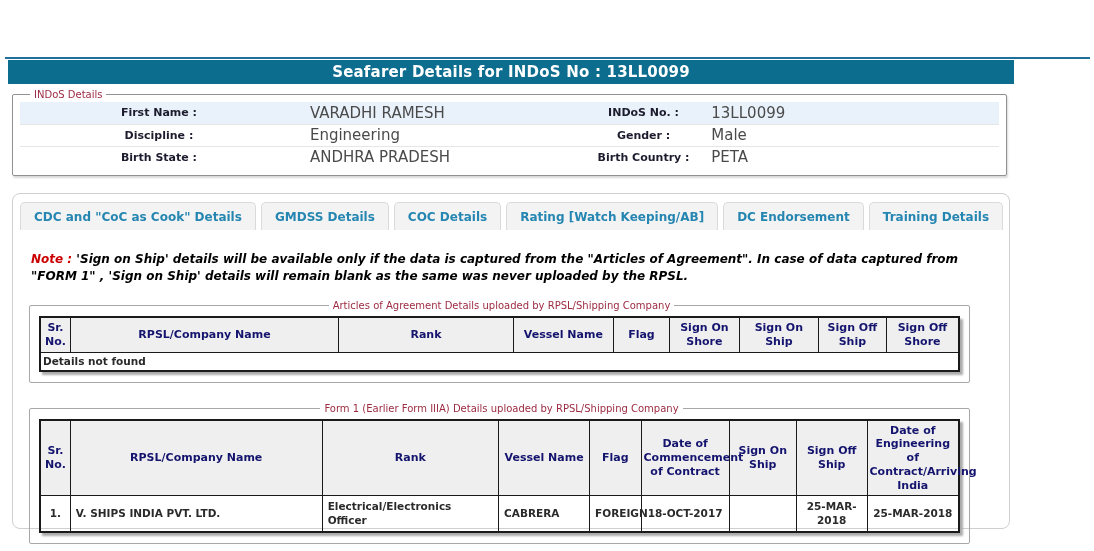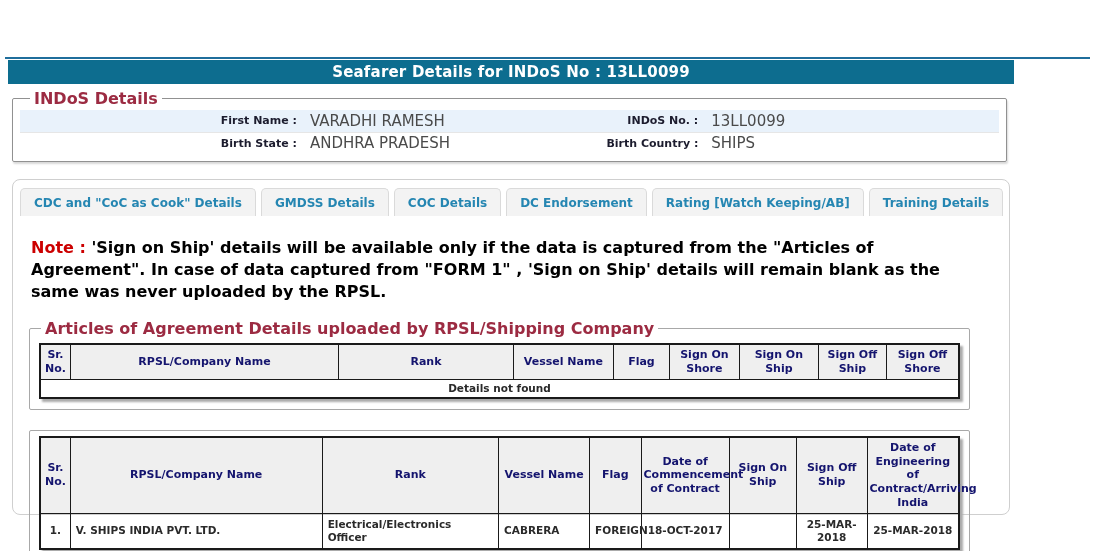--- a/index.html
+++ b/index.html
@@ -21,30 +21,30 @@
     text-align: center; line-height: 24px;
     letter-spacing: 0.2px;
   }
   fieldset.indos-fs {
     margin: 5px 0 0 12px; width: 995px;
     border: 1px solid #919191; border-radius: 2px;
     padding: 2px 7px 7px 7px;
     box-shadow: 1px 2px 2px #d9d9d9;
   }
   fieldset legend {
-    font-size: 16px; font-weight: bold; color: #9c2b42;
+    font-size: 10px; font-weight: normal; color: #9c2b42;
     padding: 0 4px; margin-left: 10px;
   }
   table.indos-table { width: 100%; border-collapse: collapse; }
   table.indos-table tr { height: 22px; }
   table.indos-table tr.alt { background: #e9f2fb; }
   table.indos-table tr { border-bottom: 1px solid #e6e6e6; }
   table.indos-table tr:last-child { border-bottom: none; }
   td.lbl {
-    text-align: right; font-weight: bold; color: #1c1c2e;
+    text-align: center; font-weight: bold; color: #1c1c2e;
     font-size: 11px; padding-right: 7px; white-space: nowrap;
   }
   td.val {
     text-align: left; color: #4a4a4a; font-size: 15px; padding-left: 6px;
   }
   .tab-panel {
     margin: 17px 0 0 12px; width: 998px; height: 336px;
     border: 1px solid #cfcfcf; border-radius: 8px;
     background: #ffffff;
   }
@@ -54,47 +54,47 @@
     background: #f3f3f3; border: 1px solid #dadada; border-bottom: none;
     border-radius: 5px 5px 0 0; padding: 7px 13px 6px 13px;
     cursor: pointer; white-space: nowrap;
   }
   .tab.active {
     color: #e8910b; background: #ffffff; border: 1px solid #f3b83e;
     border-bottom: 1px solid #ffffff;
   }
   .tab-content { padding: 0 16px; }
   .note {
-    margin: 21px 2px 16px 2px; font-size: 16px; font-weight: bold;
-    color: #000000; line-height: 1.38;
+    margin: 21px 2px 16px 2px; font-size: 12px; font-weight: bold;
+    color: #000000; line-height: 1.38; font-style: italic;
   }
   .note .note-label { color: #cc0000; }
   fieldset.grid-fs {
     margin: 14px 0 0 0; width: 940px;
     border: 1px solid #a8a8a8; border-radius: 2px;
     padding: 5px 9px 10px 9px;
   }
-  fieldset.grid-fs legend { margin-left: 2px; }
+  fieldset.grid-fs legend { margin-left: 2px; text-align: center; }
   table.grid {
     width: 921px; border-collapse: collapse; table-layout: fixed;
     border: 2px solid #1a1a1a;
     box-shadow: 3px 3px 2px #ababab;
   }
   table.grid th {
     border: 1px solid #1a1a1a; background: #efefef; color: #14146e;
     font-size: 11px; font-weight: bold; text-align: center;
     padding: 3px 2px; line-height: 1.25;
   }
   table.grid td {
     border: 1px solid #1a1a1a; font-size: 10.5px; font-weight: bold;
     color: #2a2a2a; padding: 4px 5px; line-height: 1.25;
   }
   table.grid td.c { text-align: center; }
   td.not-found {
-    color: #cc0000; text-align: center; font-size: 11.5px;
+    color: #cc0000; font-size: 11.5px;
     font-weight: bold; padding: 2px !important;
   }
 </style>
 </head>
 <body>
 
 <div class="top-rule"></div>
 
 <div class="title-bar">Seafarer Details for INDoS No : 13LL0099</div>
 
@@ -108,36 +108,42 @@
         <col style="width:30%">
       </colgroup>
     <tbody>
         <tr class="alt">
       <td class="lbl">First Name :</td>
       <td class="val">VARADHI RAMESH</td>
       <td class="lbl">INDoS No. :</td>
       <td class="val">13LL0099</td>
     </tr>
     <tr>
+      <td class="lbl">Discipline :</td>
+      <td class="val">Engineering</td>
+      <td class="lbl">Gender :</td>
+      <td class="val">Male</td>
+    </tr>
+    <tr>
       <td class="lbl">Birth State :</td>
       <td class="val">ANDHRA PRADESH</td>
       <td class="lbl">Birth Country :</td>
-      <td class="val">SHIPS</td>
+      <td class="val">PETA</td>
     </tr>
   </tbody>
     </table>
 </fieldset>
 
 <div class="tab-panel">
   <div class="tabs">
     <div class="tab">CDC and "CoC as Cook" Details</div>
     <div class="tab">GMDSS Details</div>
     <div class="tab">COC Details</div>
+    <div class="tab">Rating [Watch Keeping/AB]</div>
     <div class="tab">DC Endorsement</div>
-    <div class="tab">Rating [Watch Keeping/AB]</div>
     <div class="tab">Training Details</div>
   </div>
 
   <div class="tab-content">
     <p class="note"><span class="note-label">Note :</span> <span>'Sign on Ship' details will be available only if the data is captured from the "Articles of Agreement". In case of data captured from "FORM 1" , 'Sign on Ship' details will remain blank as the same was never uploaded by the RPSL.</span></p>
 
     <fieldset class="grid-fs">
       <legend>Articles of Agreement Details uploaded by RPSL/Shipping Company</legend>
       <table class="grid">
         <colgroup>
@@ -166,20 +172,21 @@
         </thead>
         <tbody>
           <tr>
             <td class="not-found" colspan="9">Details not found</td>
           </tr>
         </tbody>
       </table>
     </fieldset>
 
     <fieldset class="grid-fs" style="margin-top:20px;">
+      <legend>Form 1 (Earlier Form IIIA) Details uploaded by RPSL/Shipping Company</legend>
       <table class="grid">
         <colgroup>
           <col style="width:3.3%">
             <col style="width:27.4%">
             <col style="width:19.2%">
             <col style="width:9.9%">
             <col style="width:5.6%">
           <col style="width:9.6%">
             <col style="width:7.3%">
             <col style="width:7.7%">

